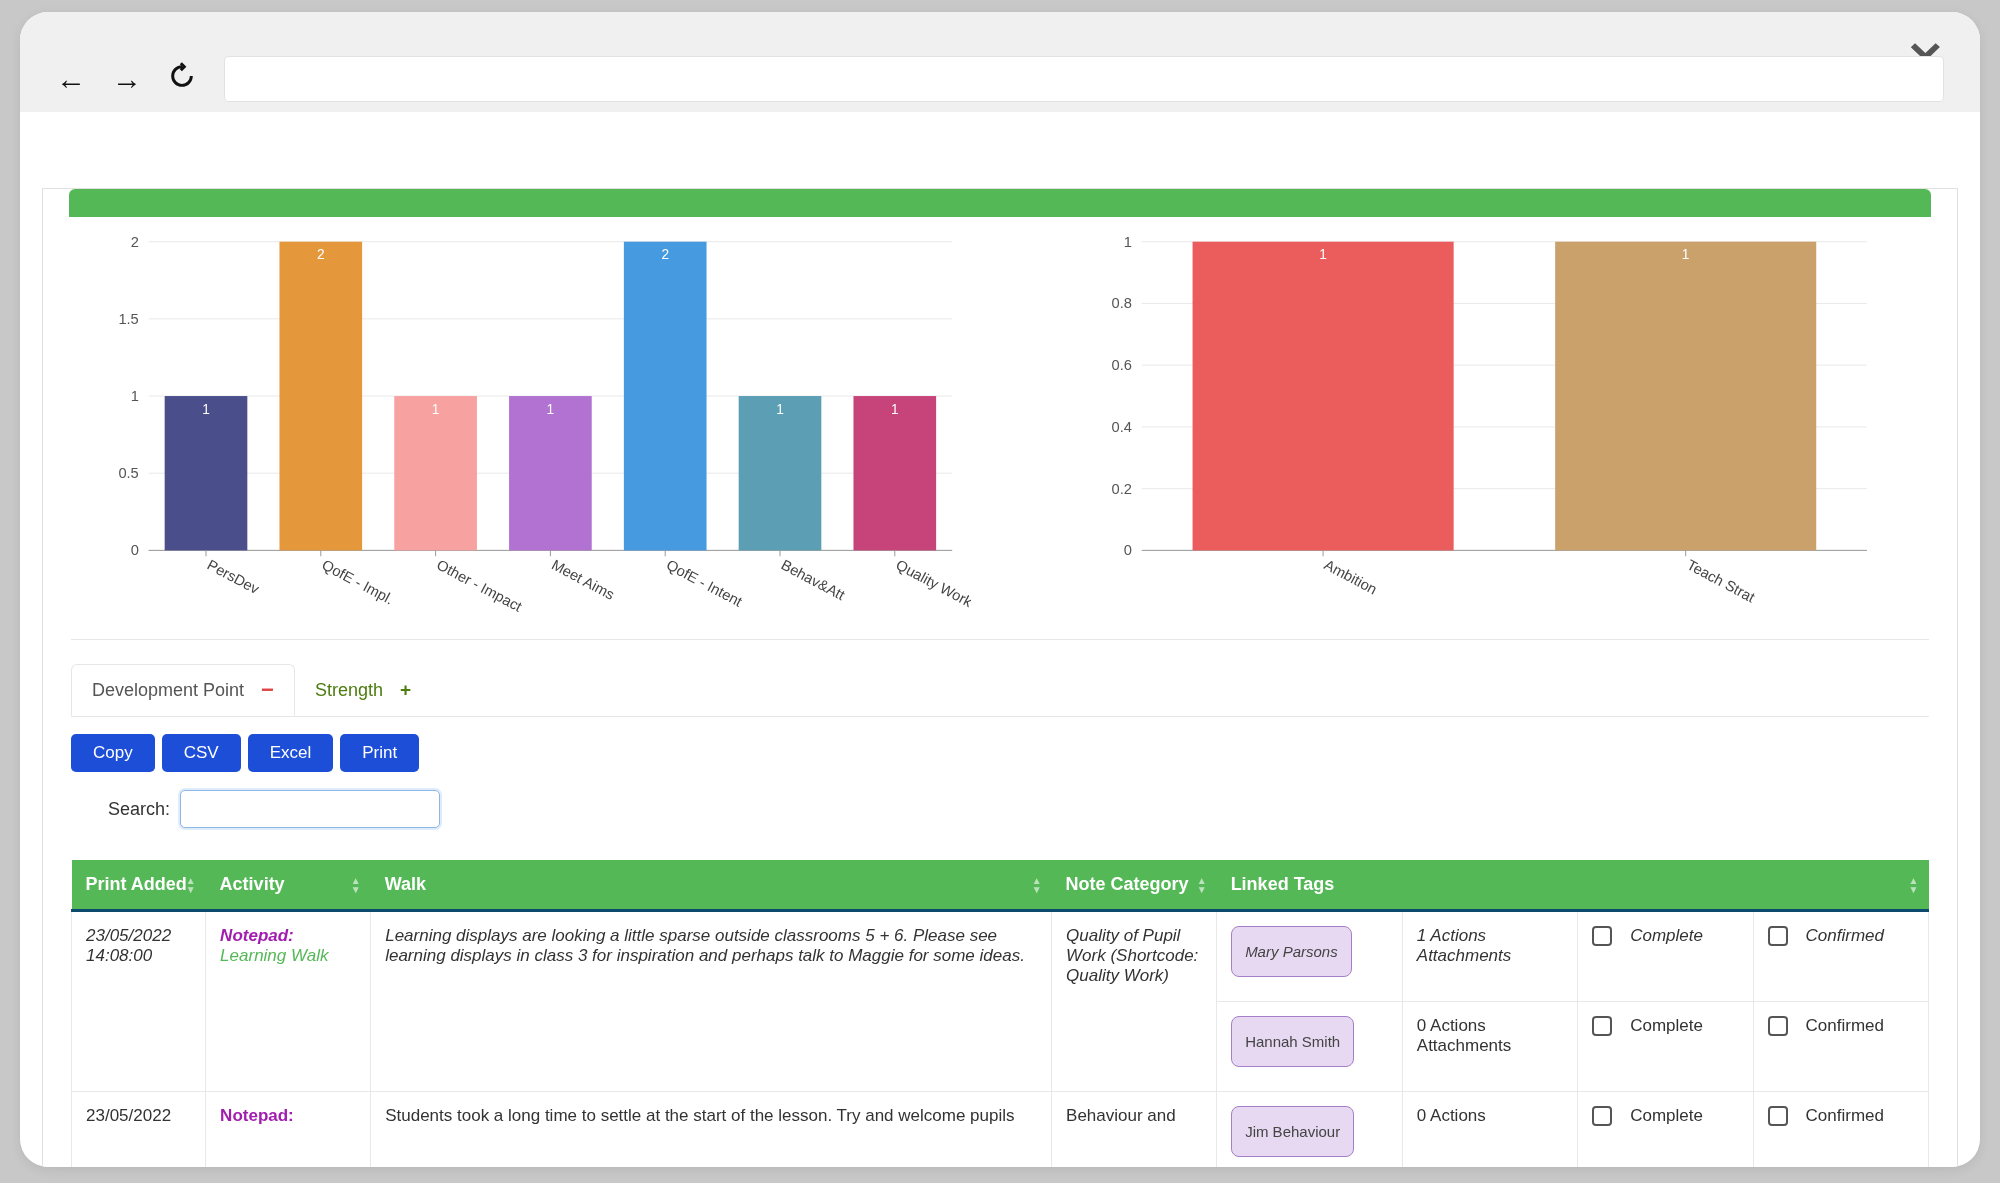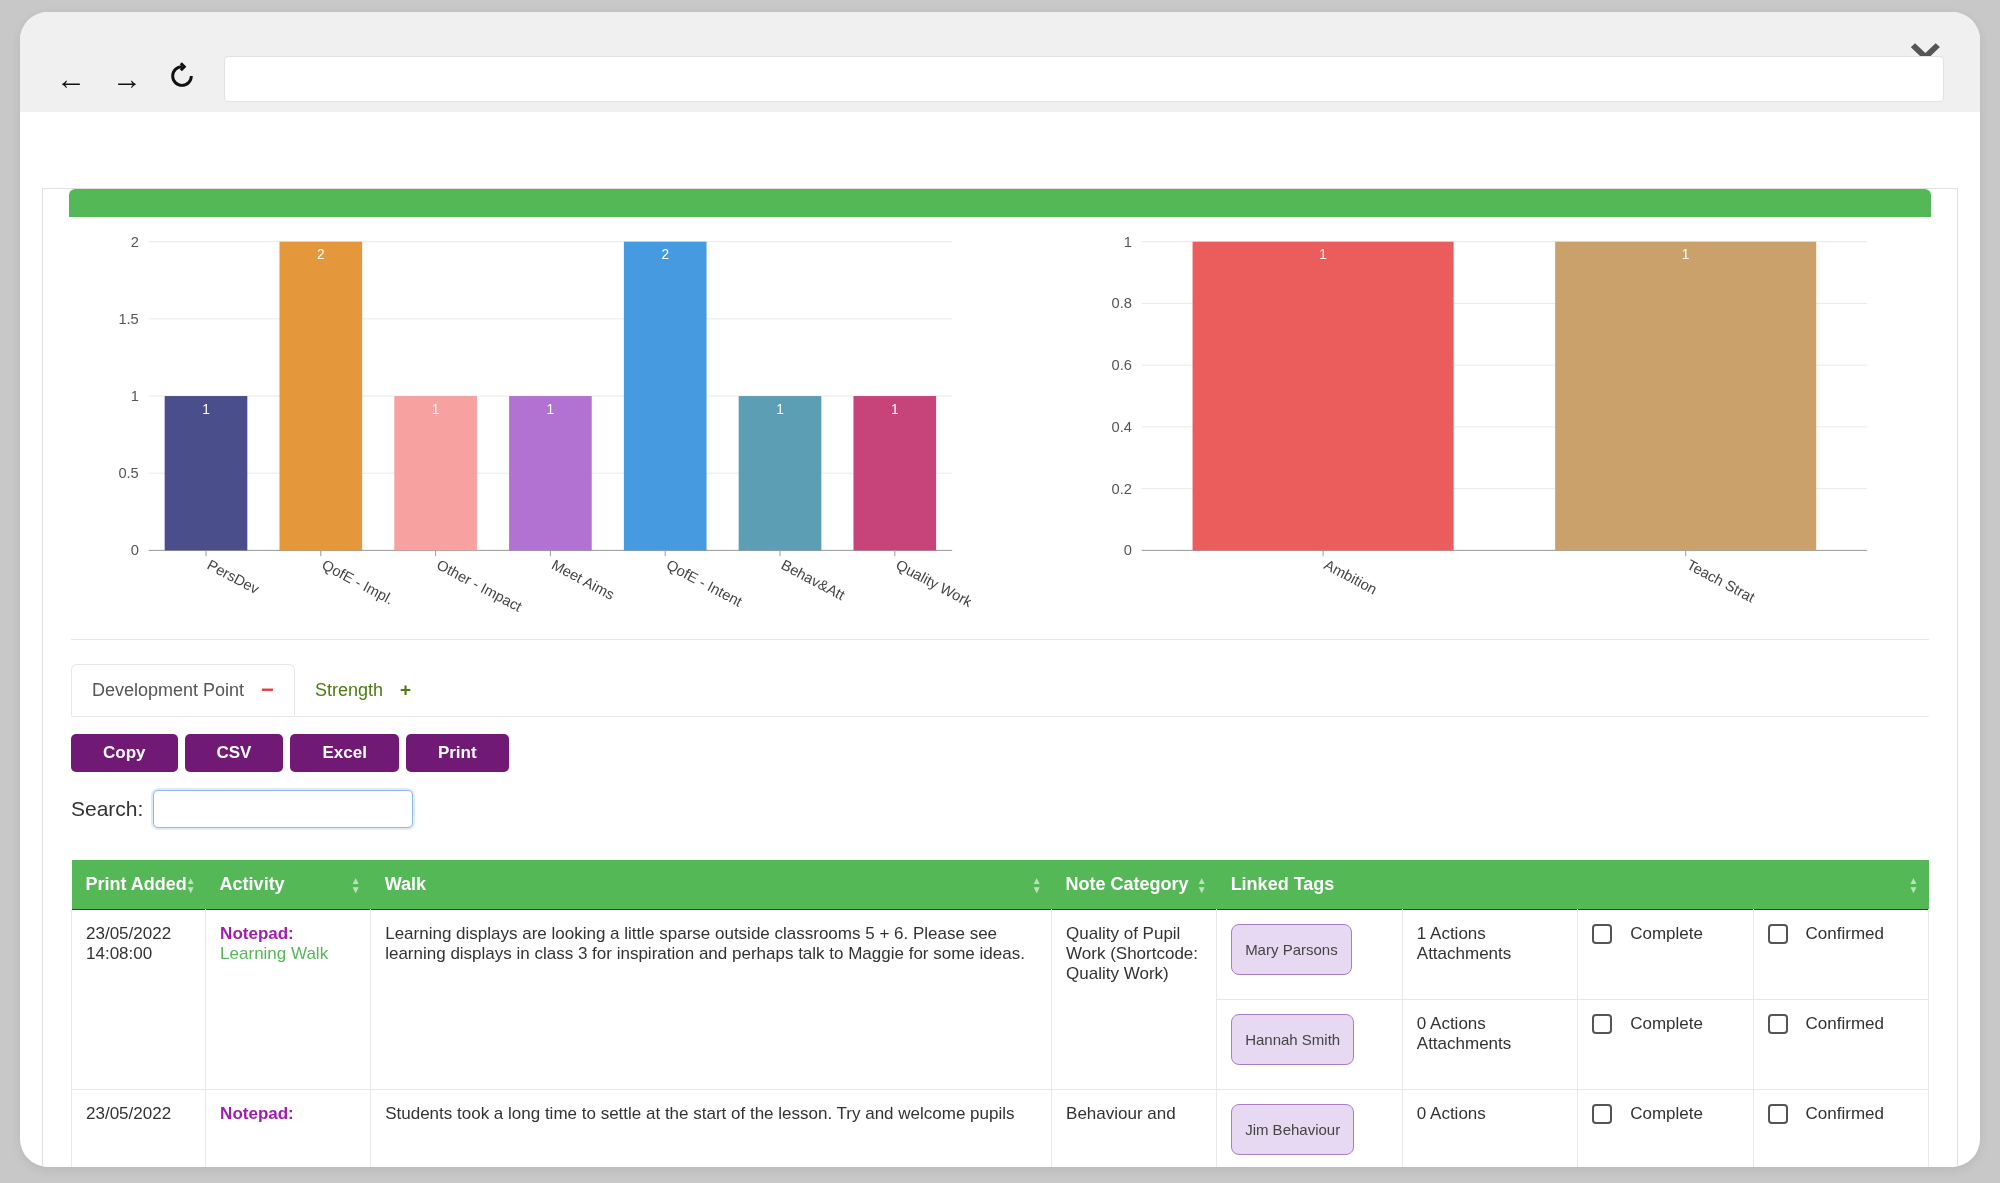--- a/index.html
+++ b/index.html
@@ -119,36 +119,35 @@
 }
 .tab .minus { color: #d44; font-size: 22px; font-weight: 900; }
 .tab.strength-tab { color: #4d7c0f; }
 .tab.strength-tab .plus { font-size: 19px; font-weight: 700; }
 .export-row {
   display: flex;
   gap: 7px;
   margin-top: 18px;
 }
 .btn-blue {
-  background: #701a75;
+  background: #1d4ed8;
   color: #fff;
   border: none;
   border-radius: 5px;
-  padding: 9px 32px;
+  padding: 9px 22px;
   font-size: 17px;
   cursor: pointer;
-  font-weight: bold;
 }
 .search-row {
   margin-top: 18px;
   display: flex;
   align-items: center;
   gap: 10px;
 }
-.search-label { font-size: 21px; color: #333; }
+.search-label { font-size: 18px; color: #333; margin-left: 37px; }
 .search-input {
   width: 260px;
   height: 38px;
   border: 1px solid #8bb8e8;
   border-radius: 5px;
   outline: none;
   padding: 0 10px;
   font-size: 17px;
   box-shadow: 0 0 0 2px rgba(50,120,220,0.15);
 }
@@ -178,21 +177,21 @@
   opacity: 0.6;
 }
 .sort-icons span { font-size: 10px; line-height: 8px; }
 .data-table td {
   border: 1px solid #e8e8e8;
   padding: 14px 14px;
   vertical-align: top;
   font-size: 17px;
   color: #333;
 }
-.data-table tbody tr:first-child td { border-top: 1px solid #0c4a6e; }
+.data-table tbody tr:first-child td { border-top: 3px solid #0c4a6e; font-style: italic; }
 .notepad-label { color: #a21caf; font-weight: 700; }
 .notepad-sub { color: #55b857; font-weight: 400; }
 .tag-pill {
   display: inline-block;
   background: #e7d9f2;
   border: 1px solid #a77ec8;
   color: #444;
   border-radius: 8px;
   padding: 16px 13px;
   font-size: 15px;

